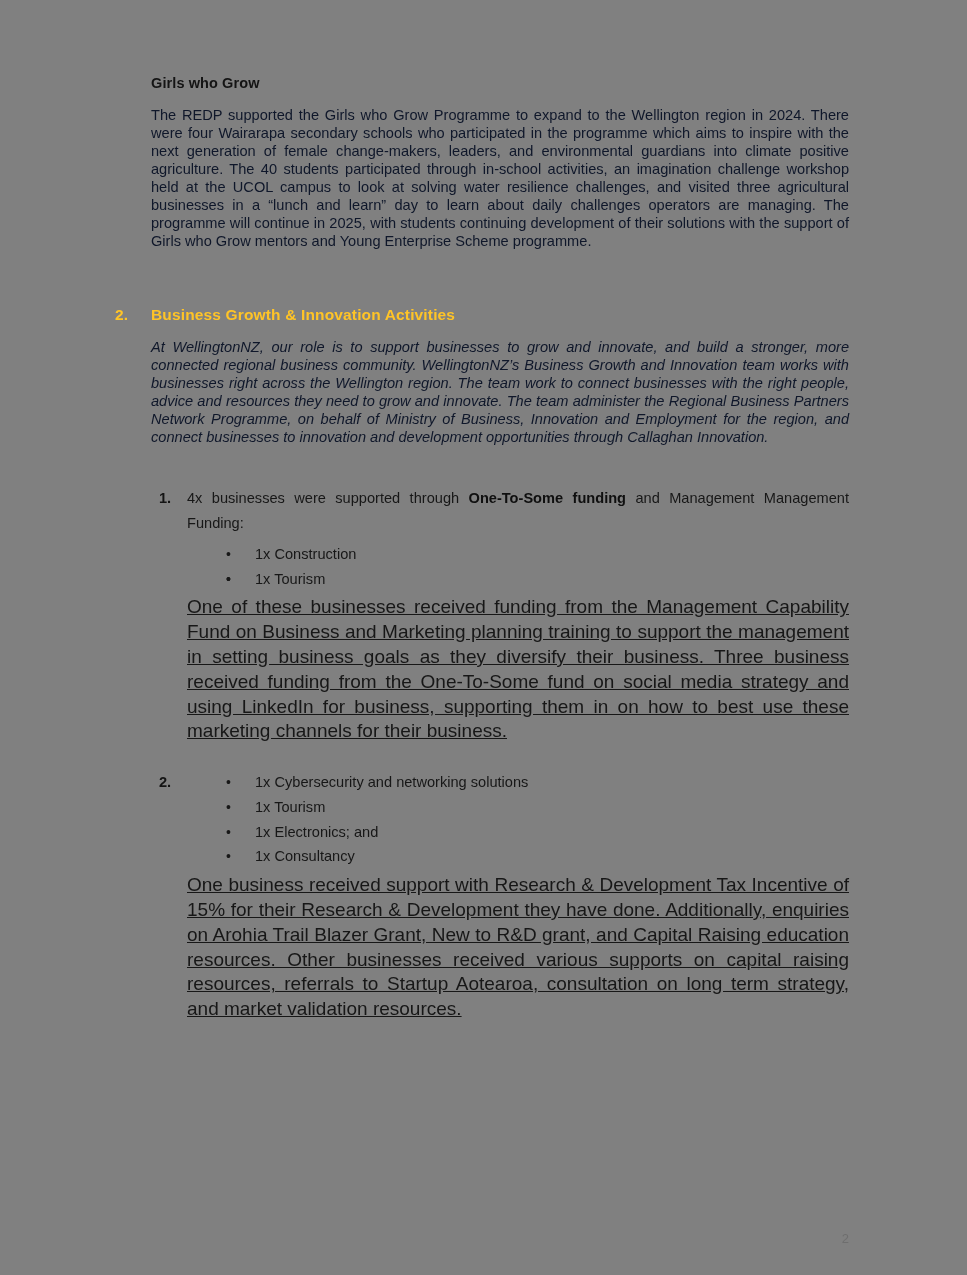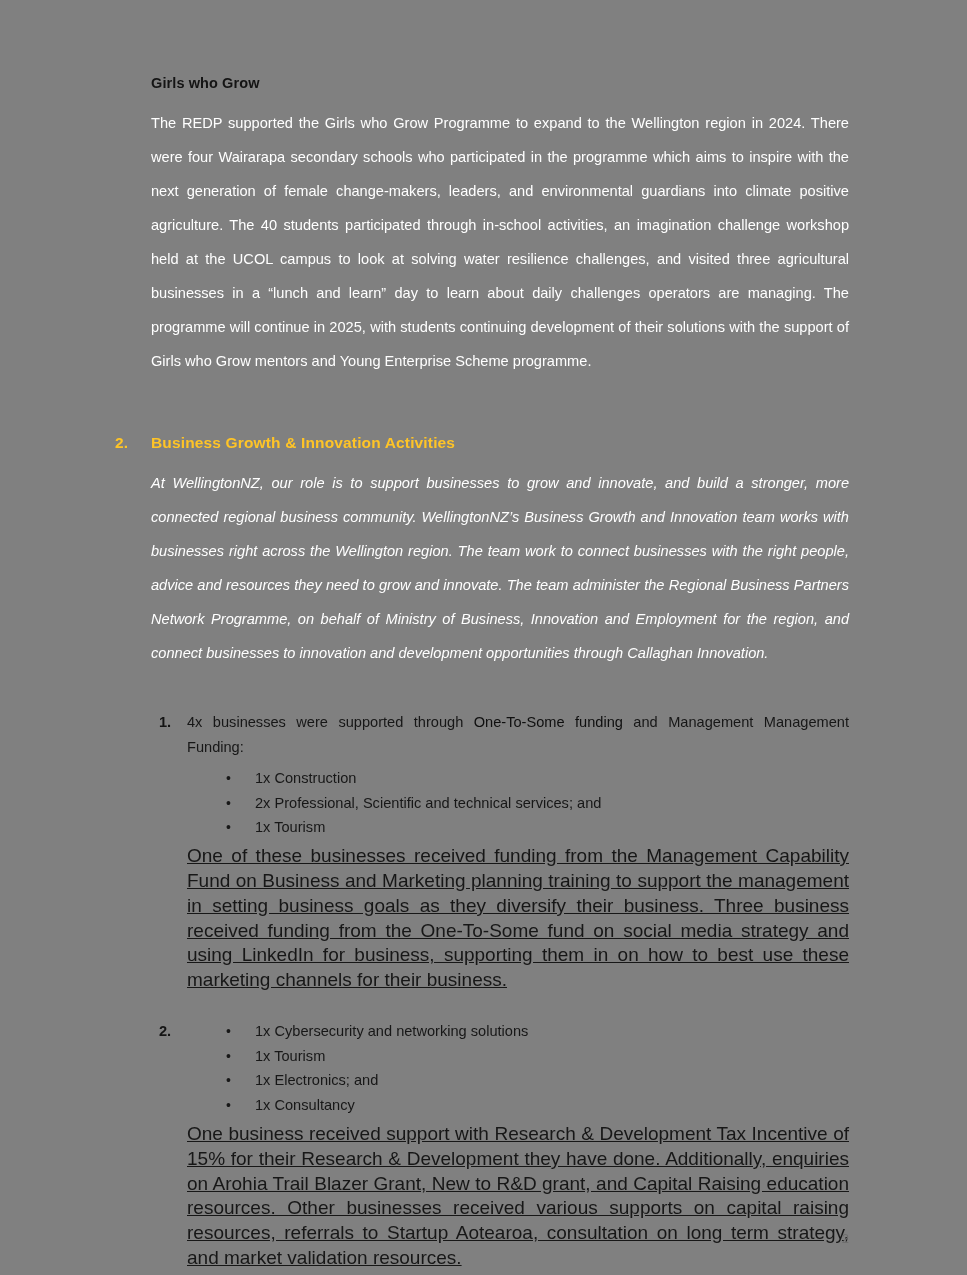--- a/index.html
+++ b/index.html
@@ -37,25 +37,25 @@
     font-size: 14.5px;
     font-weight: bold;
     color: #141414;
     margin: 0 0 14px 0;
     line-height: 1.25;
     letter-spacing: 0.1px;
   }
 
   p.body {
     font-size: 14.6px;
-    line-height: 34px;
+    line-height: 18px;
     text-align: justify;
     text-justify: inter-word;
     margin: 0 0 10px 0;
-    color: #ffffff;
+    color: #0f172a;
   }
 
   p.body.italic {
     font-style: italic;
   }
 
   .spacer-lg { height: 46px; }
   .spacer-md { height: 30px; }
   .spacer-sm { height: 16px; }
 
@@ -117,21 +117,21 @@
     color: #171717;
   }
   ul.bullets > li .dot {
     position: absolute;
     left: 0;
     top: 0;
     line-height: 24.8px;
     font-size: 14px;
   }
 
-  b, strong { font-weight: normal; color: #0f0f0f; }
+  b, strong { font-weight: bold; color: #0f0f0f; }
 
   .trailing-para {
     font-size: 19px;
     line-height: 24.8px;
     text-align: justify;
     text-justify: inter-word;
     color: #171717;
     margin: 0;
     text-decoration: underline;
   }
@@ -175,21 +175,20 @@
         <span class="marker">1.</span>
         <p class="li-text"><span>4x businesses were supported through </span><b>One-To-Some funding</b><span> and Management Management Funding:</span></p>
 
         <ul class="bullets">
           <li>
             <span class="dot">•</span>
             <span>1x Construction</span>
           </li>
           <li>
             <span class="dot">•</span>
-            <span>2x Professional, Scientific and technical services; and</span>
           </li>
           <li>
             <span class="dot">•</span>
             <span>1x Tourism</span>
           </li>
         </ul>
 
         <p class="trailing-para">One of these businesses received funding from the Management Capability Fund on Business and Marketing planning training to support the management in setting business goals as they diversify their business. Three business received funding from the One-To-Some fund on social media strategy and using LinkedIn for business, supporting them in on how to best use these marketing channels for their business.</p>
       </li>
 

